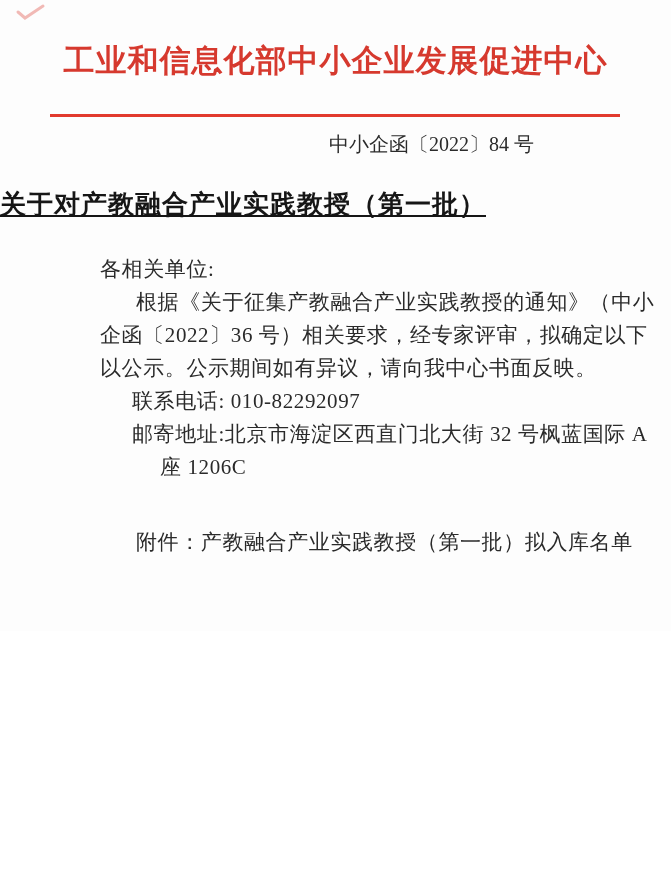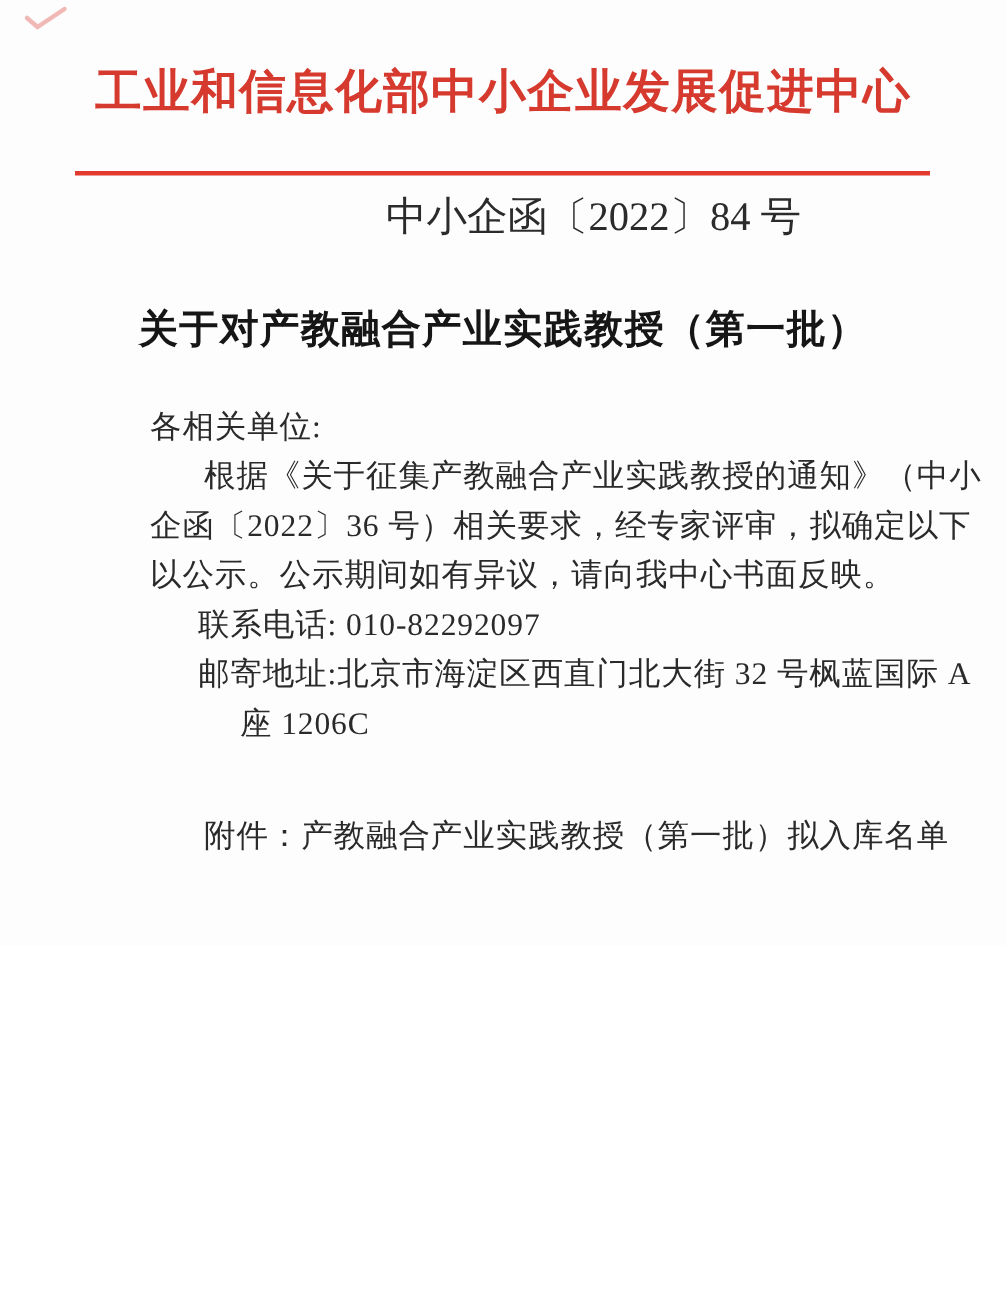--- a/index.html
+++ b/index.html
@@ -21,28 +21,28 @@
     text-align:center;letter-spacing:1px;white-space:nowrap;
     color:var(--accent,#d6392e);
   }
   .letterhead-divider{
     margin:28px 0 0 50px;
     width:570px;height:3px;
     background:var(--accent-line,#e23a2e);
   }
   .doc-number{
     margin-top:14px;
-    font-size:27px;line-height:27px;
+    font-size:20px;line-height:27px;
     text-align:right;padding-right:137px;
     color:#2b2b2b;white-space:nowrap;
   }
   .notice-title{
-    margin:43px 0 0 0;
+    margin:28px 0 0 0;
     font-size:26px;line-height:37px;font-weight:700;
-    text-align:center;letter-spacing:1px;color:#161616;
+    letter-spacing:1px;color:#161616;text-decoration:underline;
   }
   .notice-title div{white-space:nowrap;}
   .body-block{
     margin:30px 0 0 100px;
     width:492px;
     font-size:21px;line-height:33px;
     letter-spacing:.6px;color:#2a2a2a;
   }
   .line{white-space:nowrap;}
   .indent{padding-left:36px;}

